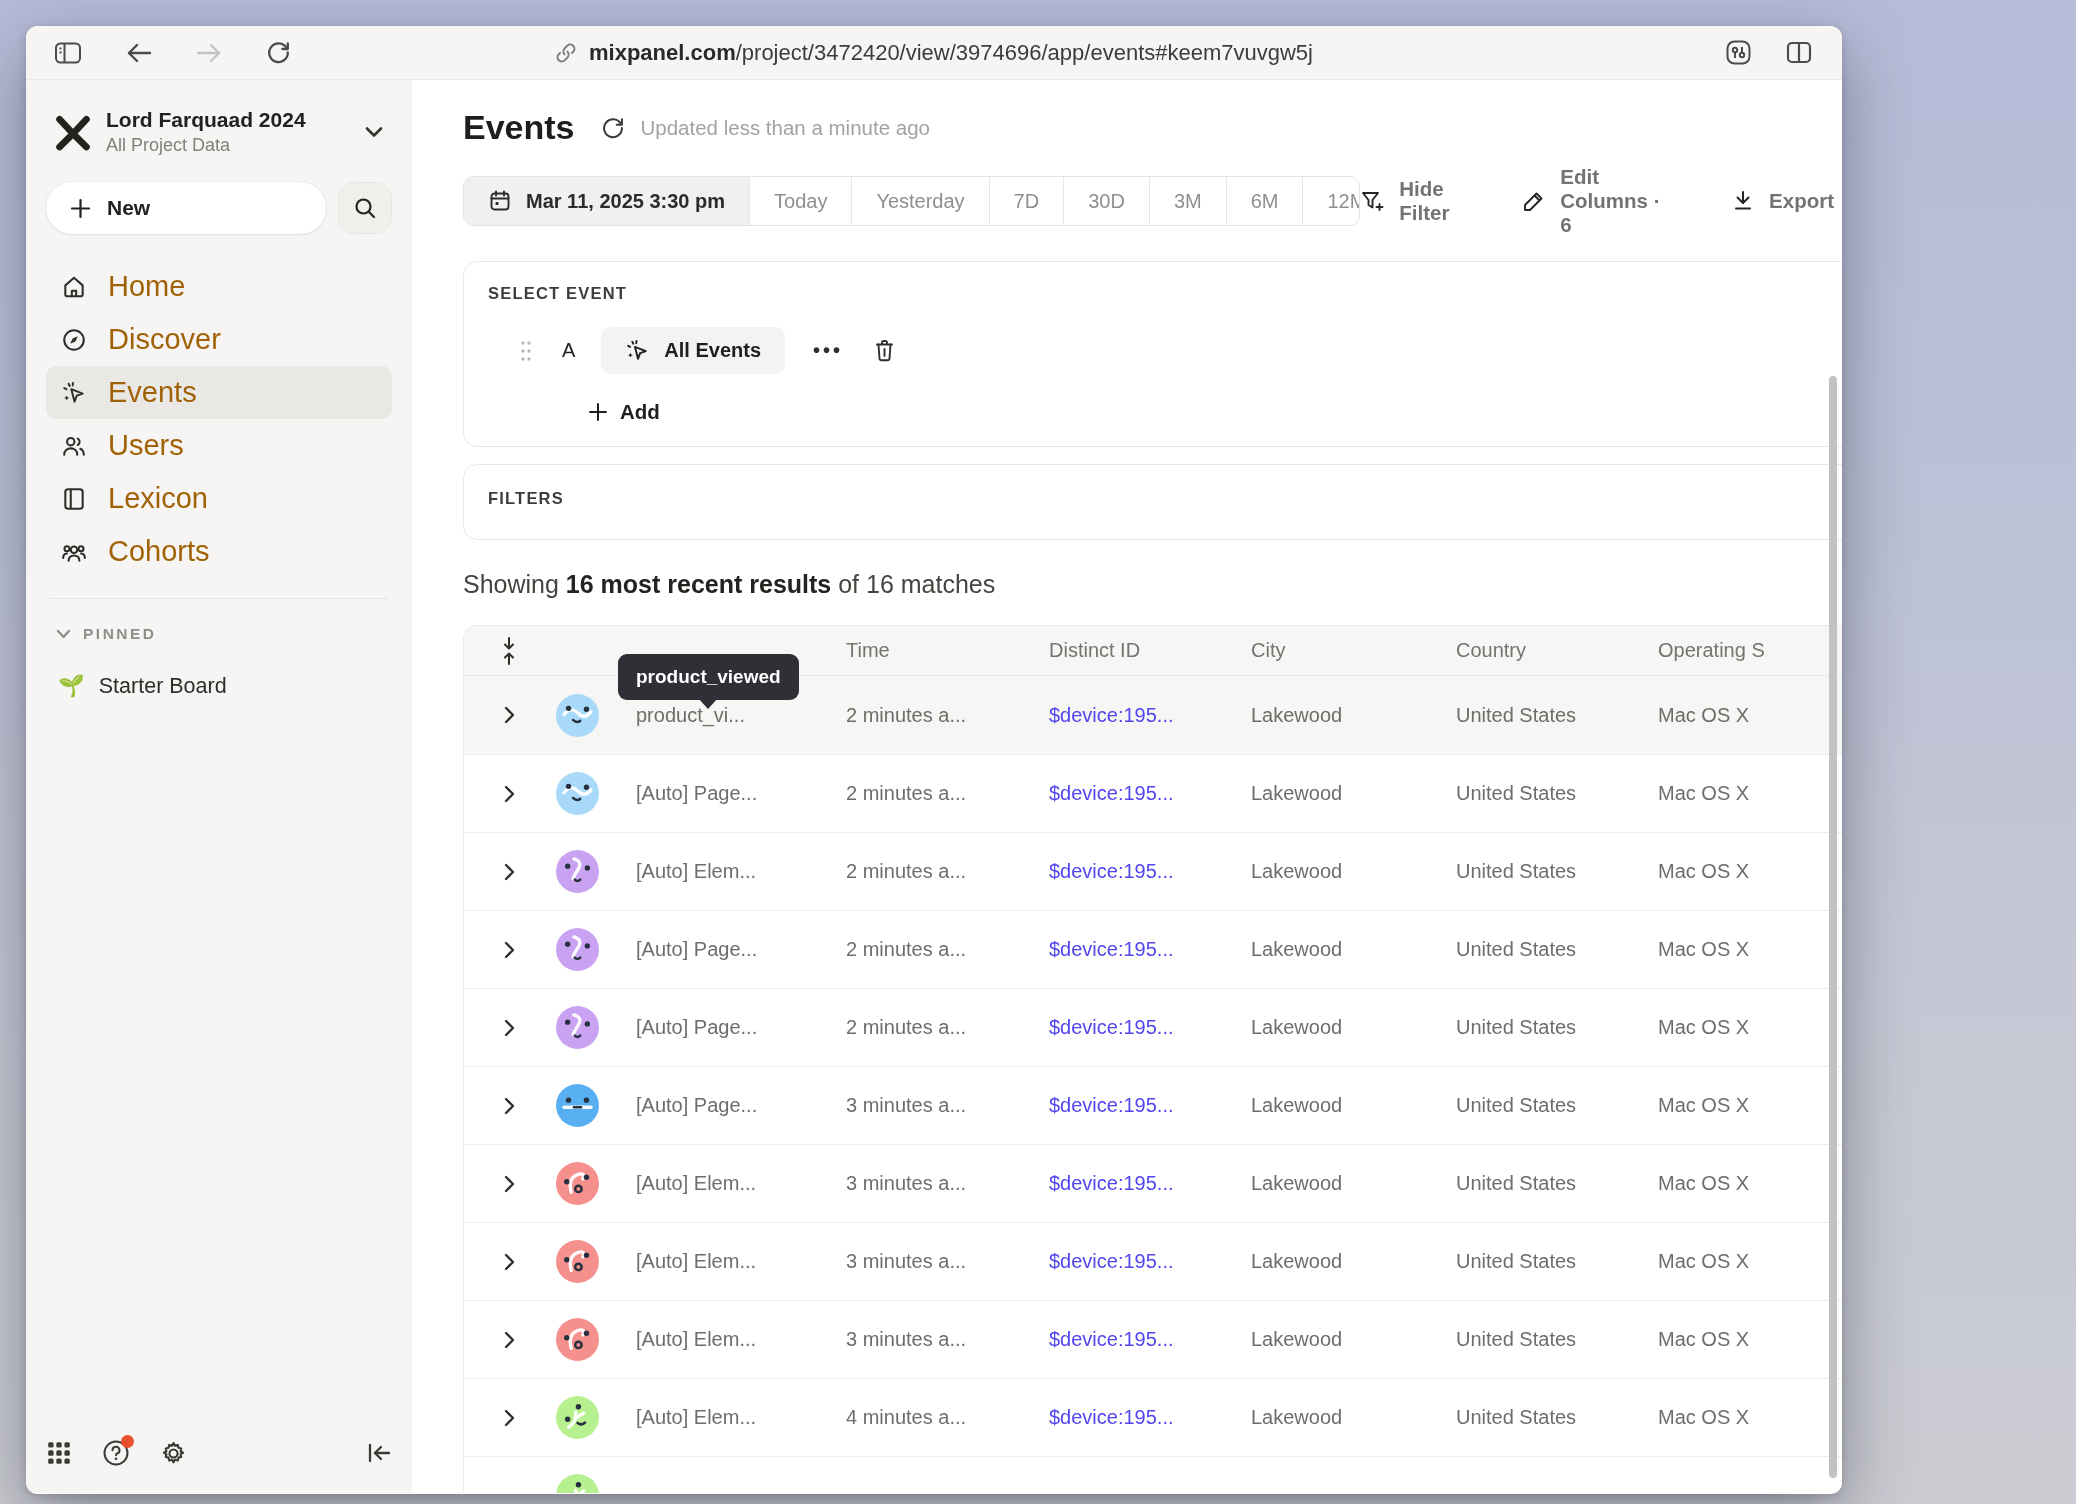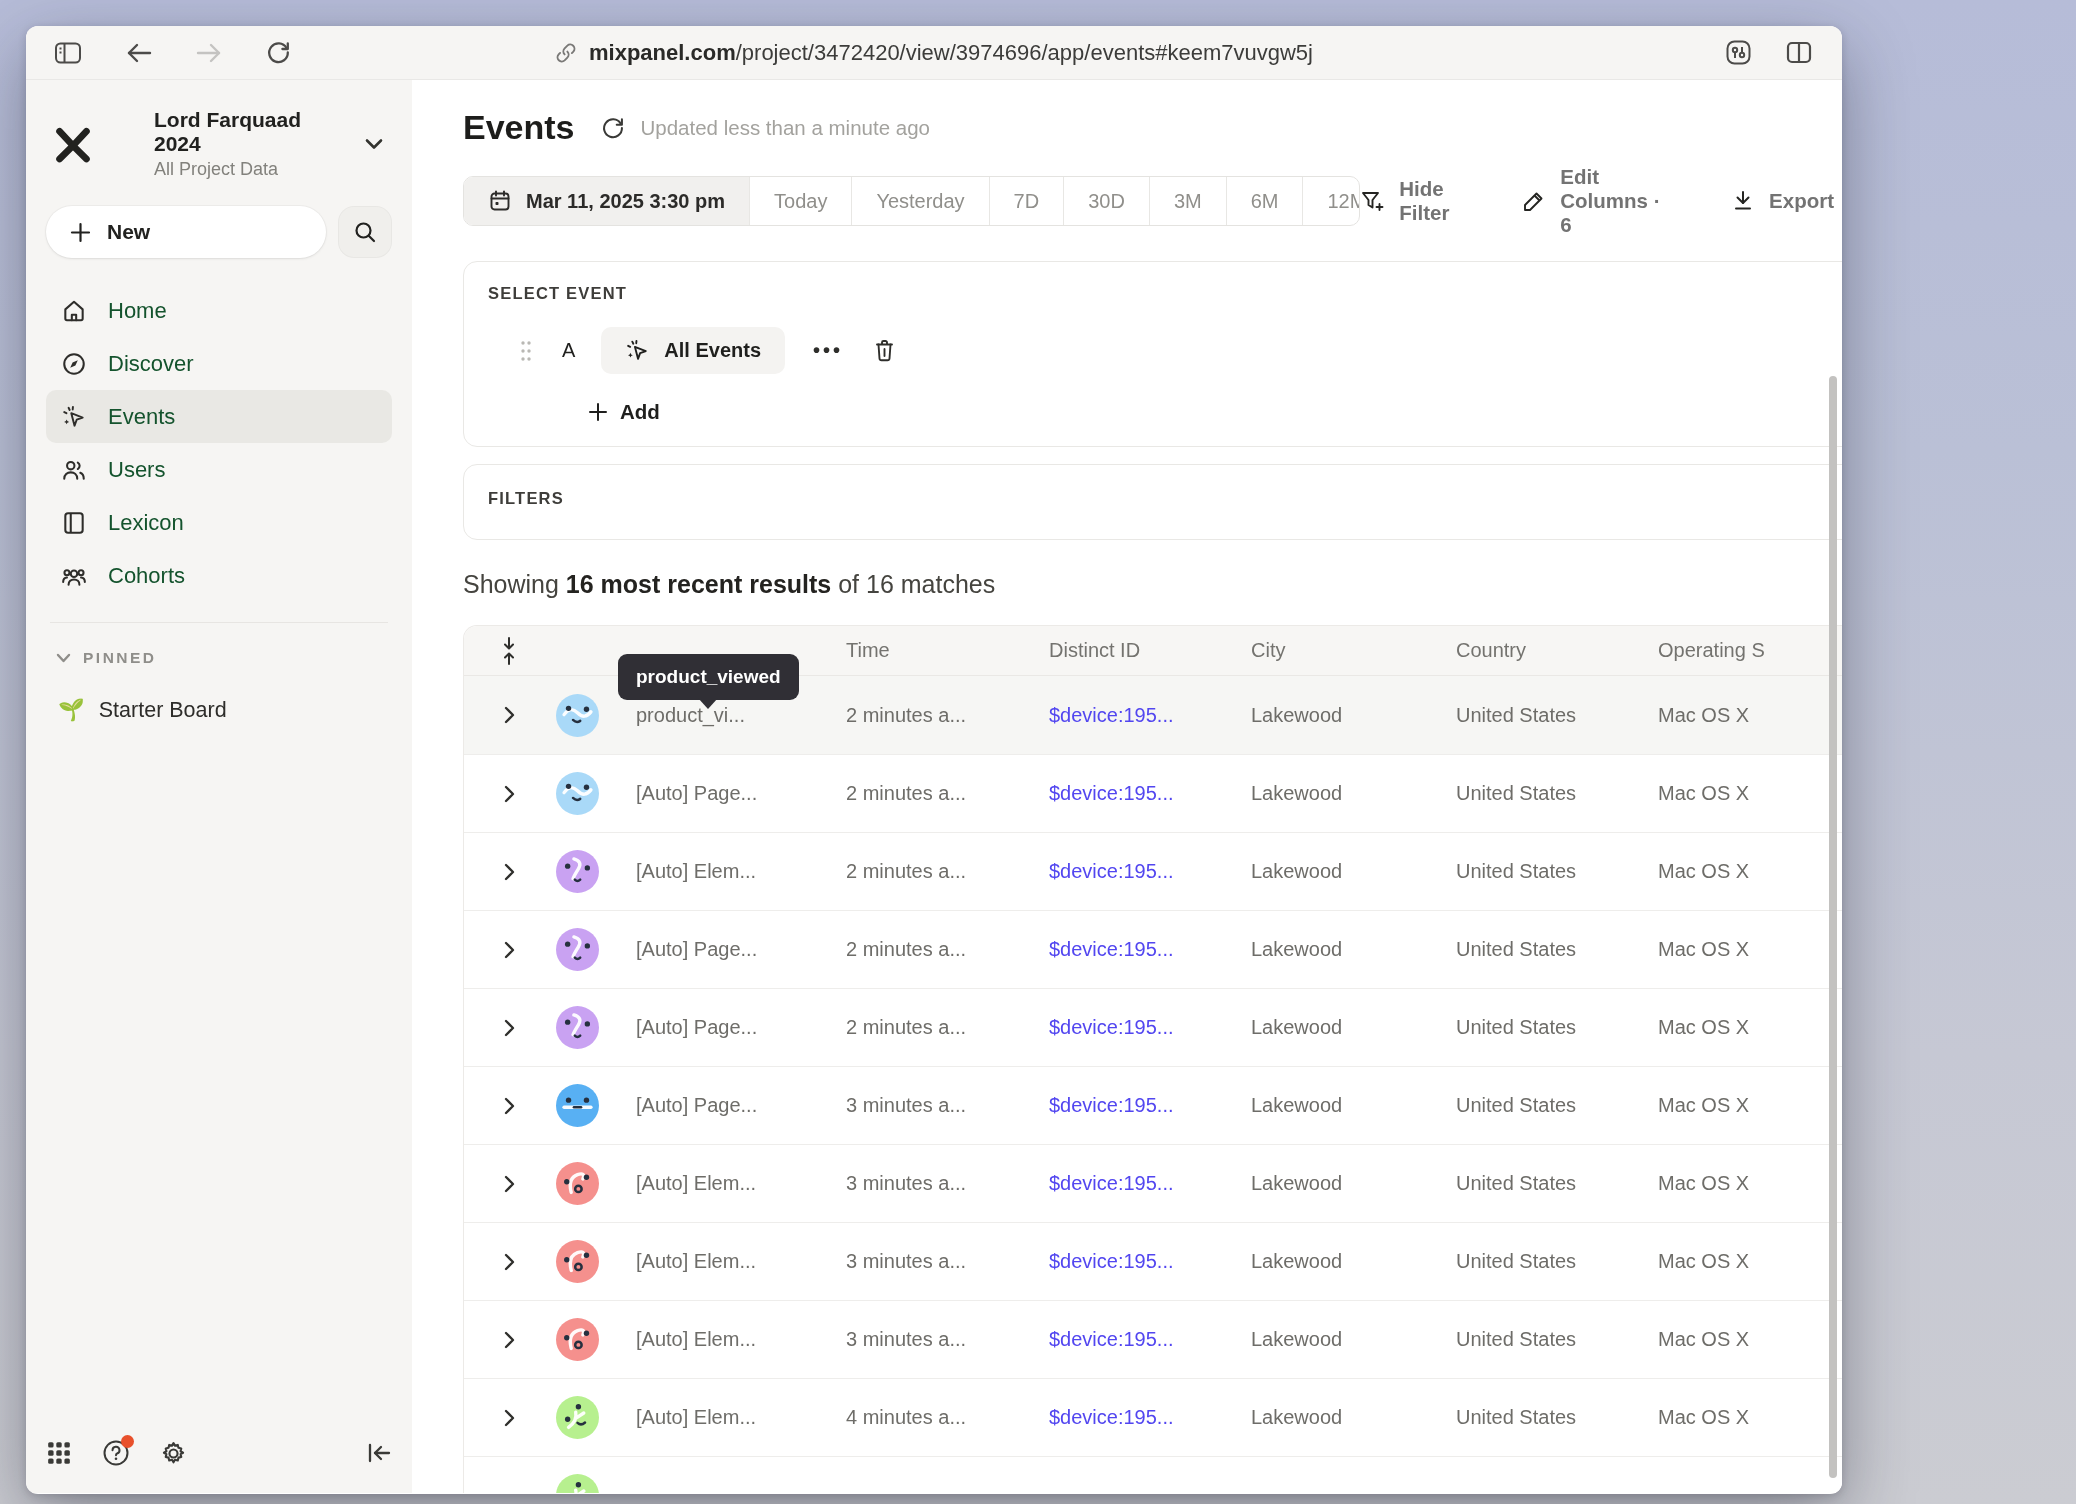--- a/index.html
+++ b/index.html
@@ -21,32 +21,32 @@
   .url-domain { font-weight:700; }
   .url-path { font-weight:400; color:#3c3c3a; }
   .bright { margin-left:auto; display:flex; align-items:center; gap:34px; padding-right:30px; color:#4c4b49; }
 
   
   .app { display:flex; height:1413px; overflow:hidden; }
 
   
   .sidebar { position:relative; width:386px; background:#f6f5f3; flex:none; padding:0 20px; }
   .ws-row { display:flex; align-items:center; gap:14px; margin-top:28px; padding:0 8px; }
-  .ws-text { flex:1; min-width:0;margin-left:48px; }
+  .ws-text { flex:1; min-width:0; }
   .ws-name { font-size:21px; font-weight:700; color:#21211f; }
   .ws-sub { font-size:18px; color:#82817c; margin-top:3px; }
   .new-row { display:flex; align-items:center; gap:12px; margin-top:26px; }
   .new-btn { flex:1; height:52px; background:#fff; border-radius:26px; display:flex; align-items:center;
     gap:16px; padding:0 24px; font-size:21px; font-weight:600; color:#222220;
     box-shadow:0 1px 3px rgba(0,0,0,.08), 0 0 0 1px rgba(0,0,0,.03); }
   .search-btn { width:54px; height:52px; border-radius:16px; background:#f0efec; display:flex;
     align-items:center; justify-content:center; box-shadow:inset 0 0 0 1px rgba(0,0,0,.03); }
   .nav { margin-top:26px; display:flex; flex-direction:column; }
   .nav-item { height:53px; display:flex; align-items:center; gap:20px; padding:0 14px;
-    border-radius:10px; font-size:22px; color:#14532d; }
+    border-radius:10px; font-size:29px; color:#a16207; }
   .nav-item.active { background:#e9e8e4; font-weight:400; }
   .nav-ic { width:28px; display:flex; justify-content:center; color:#2e2d2a; }
   .side-div { height:1px; background:#e7e5e2; margin:20px 4px 0 4px; }
   .pinned-hd { display:flex; align-items:center; gap:12px; margin-top:26px; padding:0 10px;
     font-size:15.5px; font-weight:700; letter-spacing:2.5px; color:#8f8e8a; }
   .pin-item { display:flex; align-items:center; gap:14px; margin-top:30px; padding:0 12px;
     font-size:21.5px; color:#2e2d2a; }
   .side-bottom { position:absolute; left:20px; right:20px; bottom:14px; height:52px;
     display:flex; align-items:center; gap:30px; color:#3a3a37; }
   .help-wrap { position:relative; }

